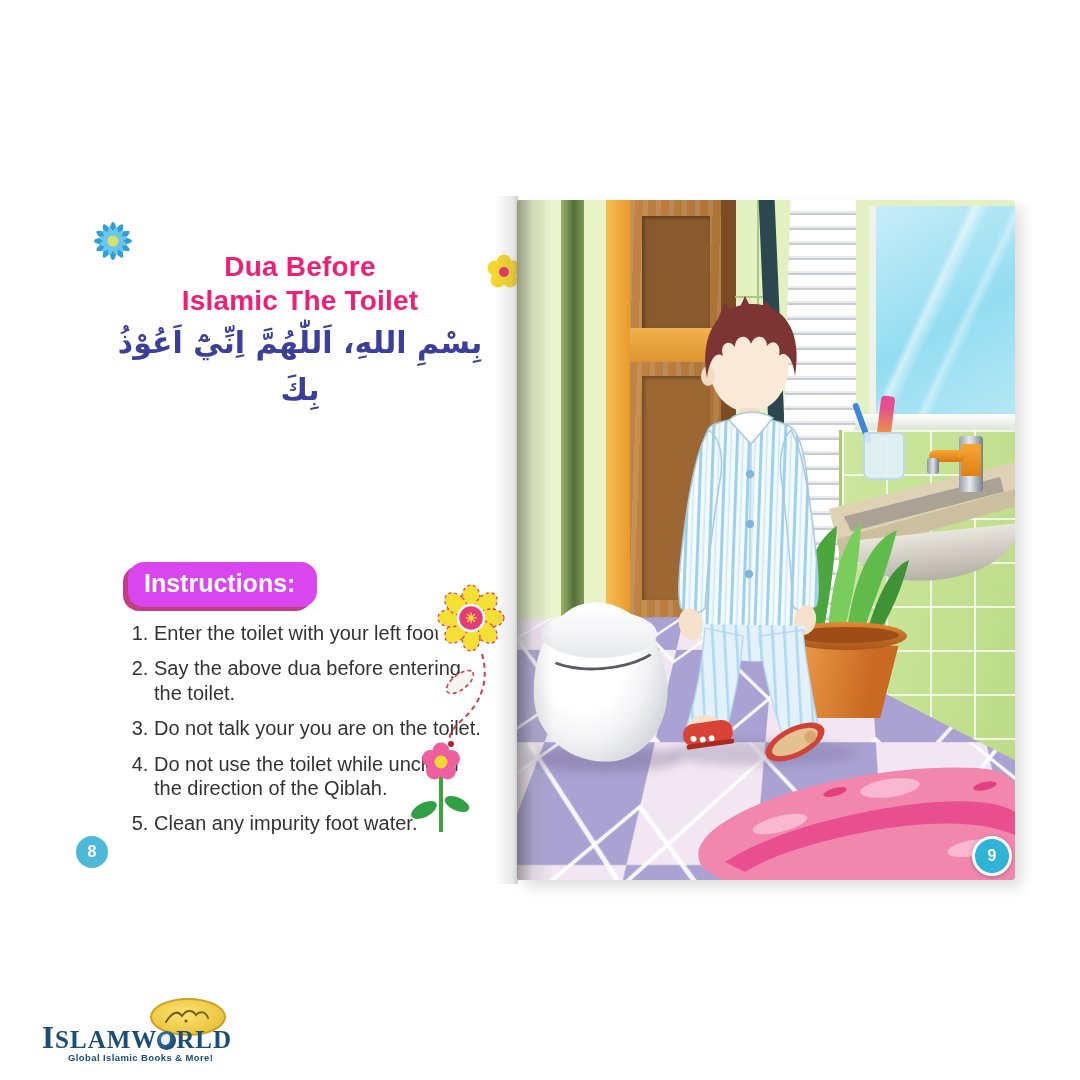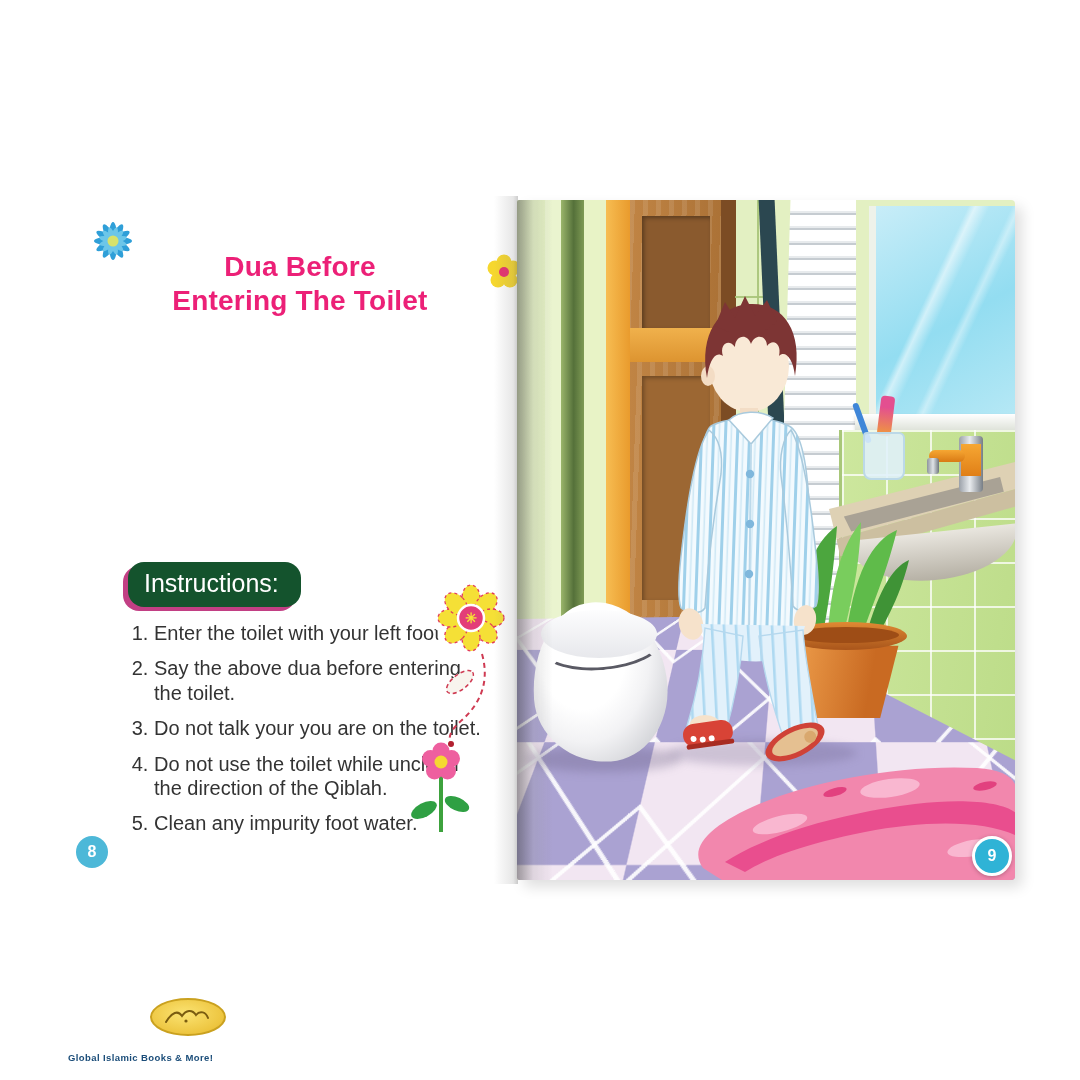--- a/index.html
+++ b/index.html
@@ -9,22 +9,22 @@
 
   
   .title{left:110px;top:250px;width:380px;text-align:center;color:#ec2077;
          font-size:28px;font-weight:bold;line-height:1.22;letter-spacing:.2px;}
   .arabic{left:95px;top:320px;width:410px;text-align:center;direction:rtl;
           color:#3b3f9a;font-size:30px;font-weight:bold;line-height:1.55;
           font-family:"DejaVu Sans",sans-serif;}
   .translation{left:128px;top:424px;width:382px;color:#3a3a3a;font-size:23px;line-height:1.3;}
   .reference{left:120px;top:519px;width:390px;text-align:center;color:#e23b3e;
              font-size:15px;font-weight:bold;}
-  .instr-box{left:128px;top:562px;background:#14532d;color:#ffffff;font-size:25px;
-             font-weight:normal;padding:7px 22px 9px 16px;border-radius:16px;
+  .instr-box{left:128px;top:562px;background:#d946ef;color:#ffffff;font-size:25px;
+             font-weight:bold;padding:7px 22px 9px 16px;border-radius:16px;
              box-shadow:-5px 4px 0 #c23f84;}
   ol.instr-list{left:128px;top:610px;width:330px;margin:0;padding-left:26px;
                 color:#333333;font-size:20px;line-height:1.22;}
   ol.instr-list li{margin:11px 0;}
   ol.instr-list li::marker{color:#333333;}
 
   .page-badge{width:32px;height:32px;border-radius:50%;background:#4db8d8;color:#ffffff;
               font-size:16px;font-weight:bold;display:flex;align-items:center;justify-content:center;}
   #badge8{left:76px;top:836px;}
   #badge9{left:455px;top:636px;width:34px;height:34px;background:#2fb3d6;
@@ -172,35 +172,36 @@
           <ellipse rx="3.5" ry="14" transform="rotate(105)"></ellipse>
         <ellipse rx="3.5" ry="14" transform="rotate(135)"></ellipse>
           <ellipse rx="3.5" ry="14" transform="rotate(165)"></ellipse>
       </g>
       <circle r="5.5" fill="#d8e26a"></circle>
     </g>
   </svg>
 
   <div class="abs title">
     <div>Dua Before</div>
-    <div>Entering The Toilet</div>
+    <div>Islamic The Toilet</div>
   </div>
 
   <svg class="abs" style="left:486px;top:254px" width="36" height="36" viewBox="0 0 36 36">
     <g transform="translate(18,18)" fill="#f6d72e">
       <circle cx="0" cy="-10" r="7.5"></circle>
         <circle cx="9" cy="-4" r="7.5"></circle>
         <circle cx="6" cy="8" r="7.5"></circle>
       <circle cx="-6" cy="8" r="7.5"></circle>
         <circle cx="-9" cy="-4" r="7.5"></circle>
     </g>
     <circle cx="18" cy="18" r="5" fill="#e8316f"></circle>
   </svg>
 
   <div class="abs arabic">
+    <div>بِسْمِ اللهِ، اَللّٰهُمَّ اِنِّيْٓ اَعُوْذُ بِكَ</div>
   </div>
 
 
 
   <div class="abs instr-box">Instructions:</div>
 
   <ol class="abs instr-list">
     <li>Enter the toilet with your left foot.</li>
     <li>Say the above dua before entering the toilet.</li>
     <li>Do not talk your you are on the toilet.</li>
@@ -390,16 +391,17 @@
     <div class="abs spine-shadow"></div>
   </div>
 
   <div class="abs logo">
     <div class="emblem">
       <svg width="50" height="22" viewBox="0 0 50 22">
         <path d="M4,16 C10,6 16,4 20,10 C24,4 30,3 34,9 C38,4 44,6 46,12" fill="none" stroke="#7a5c10" stroke-width="2" stroke-linecap="round"></path>
         <circle cx="24" cy="15" r="1.6" fill="#7a5c10"></circle>
       </svg>
     </div>
+    <div class="brand"><span class="bigI">I</span><span>SLAMW</span><span class="globe"></span><span>RLD</span></div>
     <div class="tagline">Global Islamic Books &amp; More!</div>
   </div>
 
 </div>
 
 </body></html>

